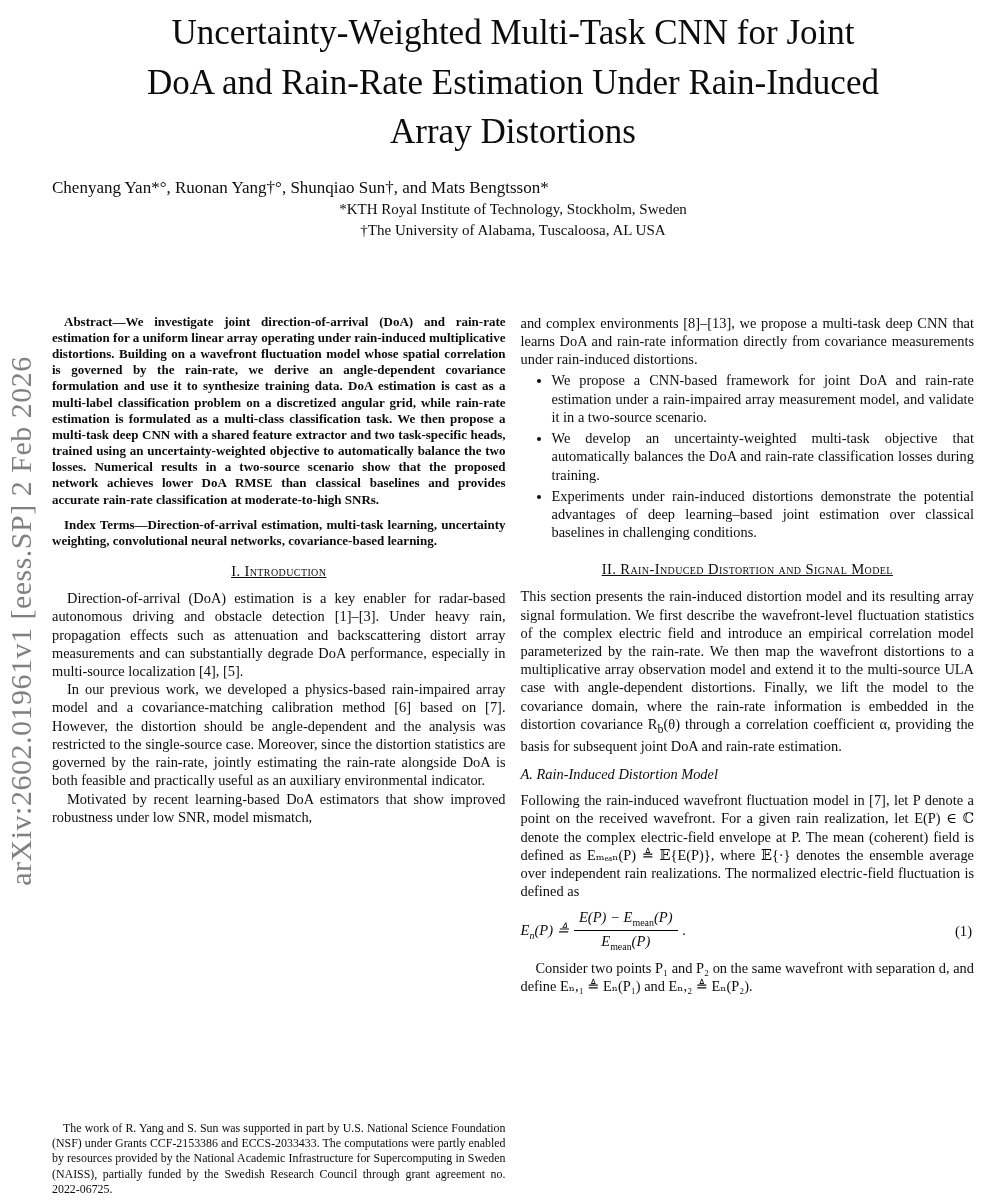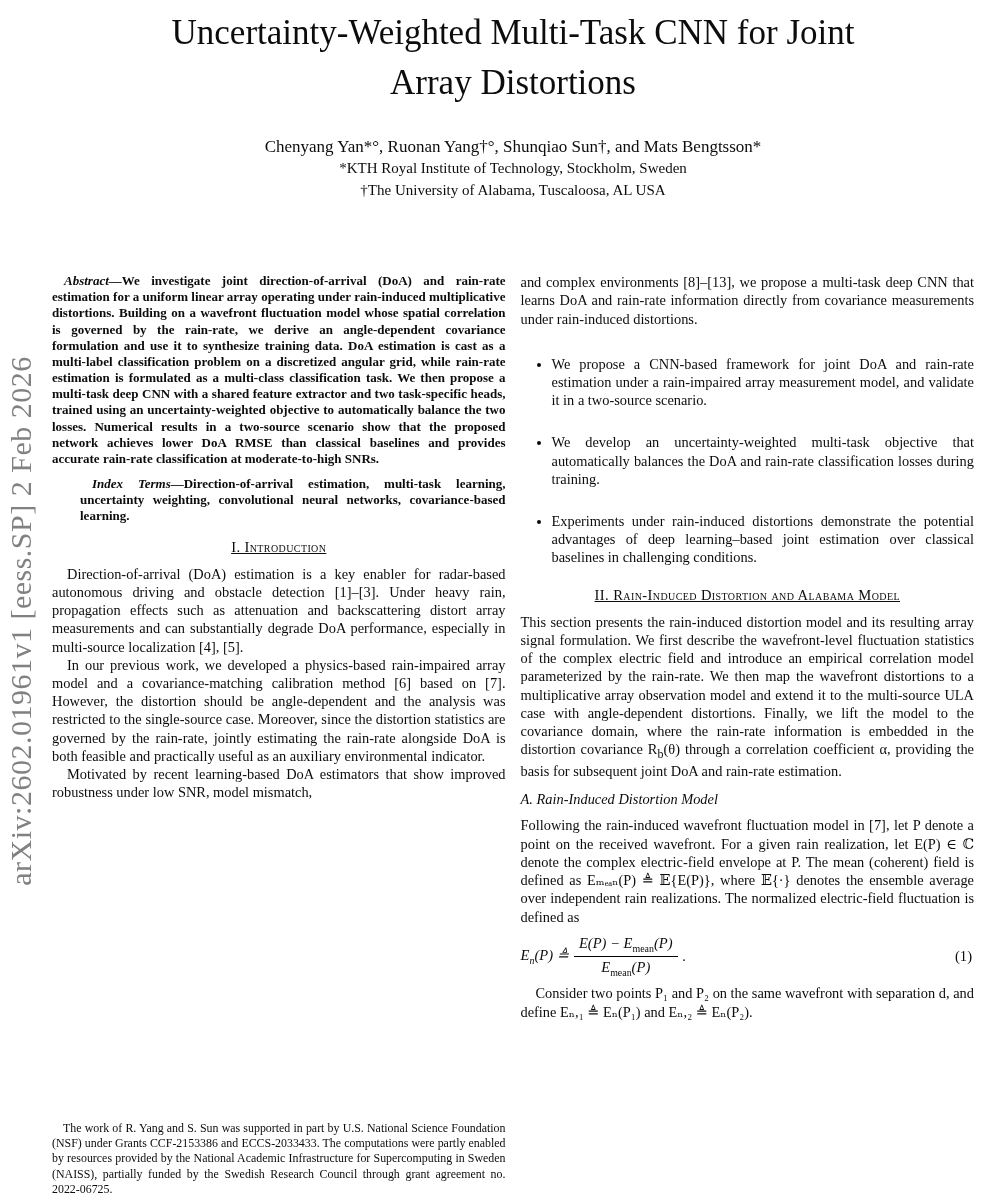--- a/index.html
+++ b/index.html
@@ -20,52 +20,52 @@
     transform:rotate(-90deg); transform-origin:0 0;
     text-align:center; font-size:30px; color:#818181;
     letter-spacing:0.5px; white-space:nowrap;
   }
   
   .title-block { margin-top:2px; }
   .title-line {
     text-align:center; font-size:35px; font-weight:400; line-height:1.42;font-family:Liberation Serif, serif;
   }
   .authors {
-    text-align:center; font-size:17px; margin-top:29px; line-height:1.3;
+    font-size:17px; margin-top:20px; line-height:1.3;
   }
   .affil {
     text-align:center; font-size:15px; line-height:1.42;
   }
   
   .columns {
     display:flex; gap:15px; margin-top:72px; flex:1; min-height:0;
   }
   .col { flex:1; min-width:0; display:flex; flex-direction:column; }
   .abstract, .indexterms {
     font-weight:bold; font-size:13px; line-height:1.245;
     text-align:justify; text-indent:12px; hyphens:auto;
   }
-  .indexterms { margin-top:9px;margin-left:28px; }
-  .lead { font-style:italic; }
+  .indexterms { margin-top:9px; }
+  .lead { }
   h2 {
     font-size:14.6px; font-weight:400; font-variant:small-caps;
     text-align:center; letter-spacing:0.4px; margin:14px 0 9px;text-decoration:underline;
   }
   h3 {
     font-size:14.4px; font-weight:400; font-style:italic;
     margin:11px 0 8px;
   }
   .body {
     font-size:14.4px; line-height:1.265; text-align:justify; hyphens:auto;
   }
   .indent { text-indent:15px; }
   ul.contribs { margin:3px 0 3px; padding-left:31px; }
   ul.contribs li {
     font-size:14.4px; line-height:1.265; text-align:justify;
-    margin-bottom:3px; hyphens:auto;margin-top:24px;
+    margin-bottom:3px; hyphens:auto;
   }
   
   .footnotes {
     margin-top:auto; font-size:11.9px; line-height:1.28;
     text-align:justify; padding-bottom:3px;
   }
   .footnotes p { text-indent:11px; }
   
   .equation {
     position:relative; display:flex; justify-content:flex-start; align-items:center;
@@ -84,20 +84,21 @@
 </style>
 </head>
 <body>
 
 <div class="page">
 
   <div class="arxiv-stamp">arXiv:2602.01961v1 [eess.SP] 2 Feb 2026</div>
 
   <div class="title-block">
     <div class="title-line">Uncertainty-Weighted Multi-Task CNN for Joint</div>
+    <div class="title-line">DoA and Rain-Rate Estimation Under Rain-Induced</div>
     <div class="title-line">Array Distortions</div>
   </div>
 
   <div class="authors">Chenyang Yan*°, Ruonan Yang†°, Shunqiao Sun†, and Mats Bengtsson*</div>
   <div class="affil">*KTH Royal Institute of Technology, Stockholm, Sweden</div>
   <div class="affil">†The University of Alabama, Tuscaloosa, AL USA</div>
 
   <div class="columns">
 
     <div class="col">
@@ -118,21 +119,21 @@
 
     <div class="col">
       <p class="body">and complex environments [8]–[13], we propose a multi-task deep CNN that learns DoA and rain-rate information directly from covariance measurements under rain-induced distortions.</p>
 
       <ul class="contribs">
         <li>We propose a CNN-based framework for joint DoA and rain-rate estimation under a rain-impaired array measurement model, and validate it in a two-source scenario.</li>
         <li>We develop an uncertainty-weighted multi-task objective that automatically balances the DoA and rain-rate classification losses during training.</li>
         <li>Experiments under rain-induced distortions demonstrate the potential advantages of deep learning–based joint estimation over classical baselines in challenging conditions.</li>
       </ul>
 
-      <h2>II. Rain-Induced Distortion and Alabama Model</h2>
+      <h2>II. Rain-Induced Distortion and Signal Model</h2>
 
       <p class="body"><span>This section presents the rain-induced distortion model and its resulting array signal formulation. We first describe the wavefront-level fluctuation statistics of the complex electric field and introduce an empirical correlation model parameterized by the rain-rate. We then map the wavefront distortions to a multiplicative array observation model and extend it to the multi-source ULA case with angle-dependent distortions. Finally, we lift the model to the covariance domain, where the rain-rate information is embedded in the distortion covariance R</span><sub>b</sub><span>(θ) through a correlation coefficient α, providing the basis for subsequent joint DoA and rain-rate estimation.</span></p>
 
       <h3>A. Rain-Induced Distortion Model</h3>
 
       <p class="body">Following the rain-induced wavefront fluctuation model in [7], let P denote a point on the received wavefront. For a given rain realization, let E(P) ∈ ℂ denote the complex electric-field envelope at P. The mean (coherent) field is defined as Eₘₑₐₙ(P) ≜ 𝔼{E(P)}, where 𝔼{·} denotes the ensemble average over independent rain realizations. The normalized electric-field fluctuation is defined as</p>
 
       <div class="equation">
         <span class="eq-main">
           <span><span>E</span><sub class="it">n</sub><span>(P) ≜</span></span>

